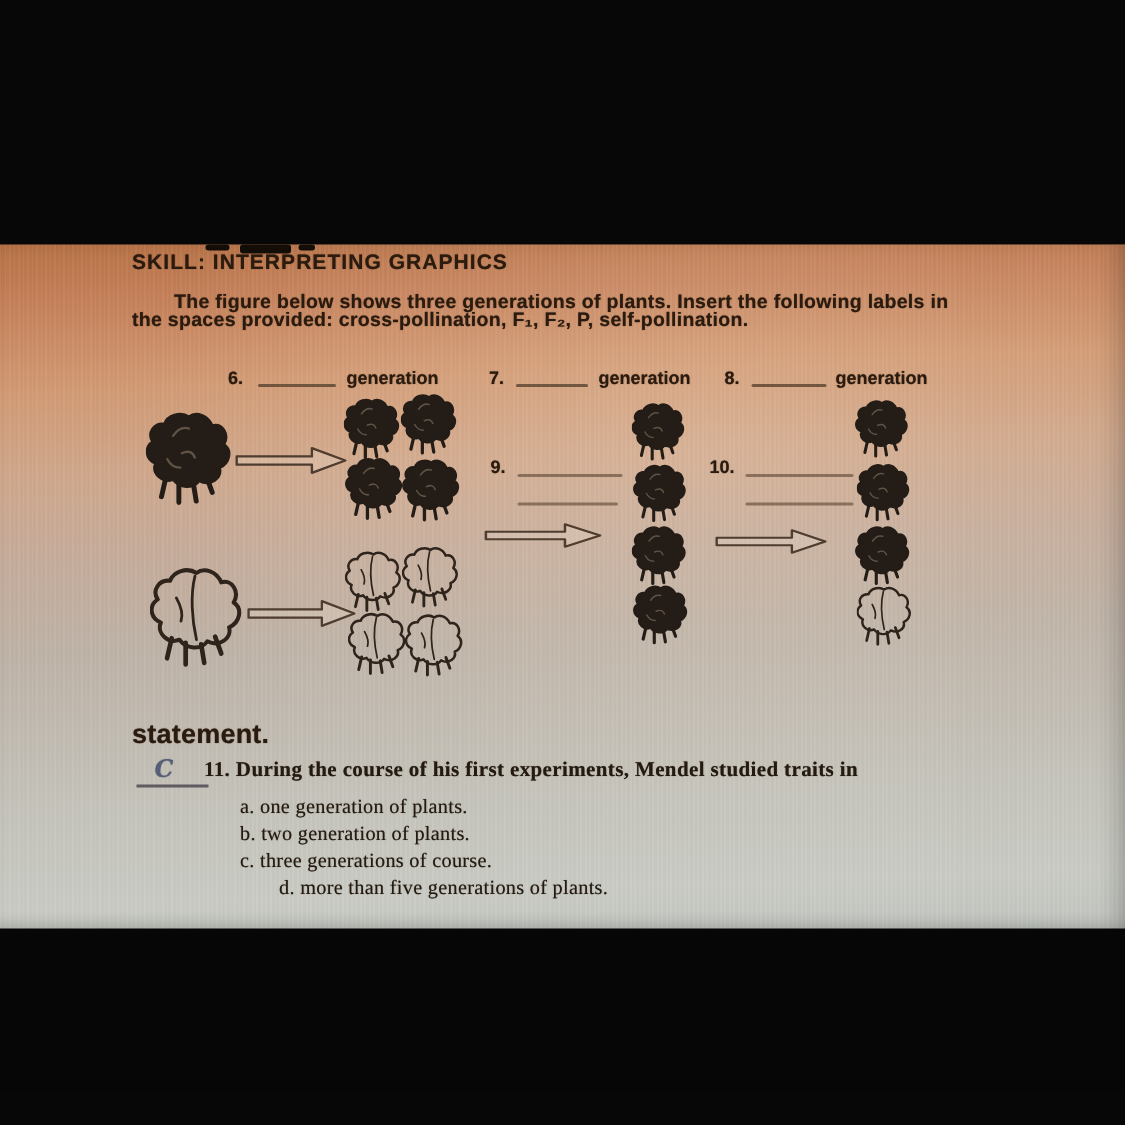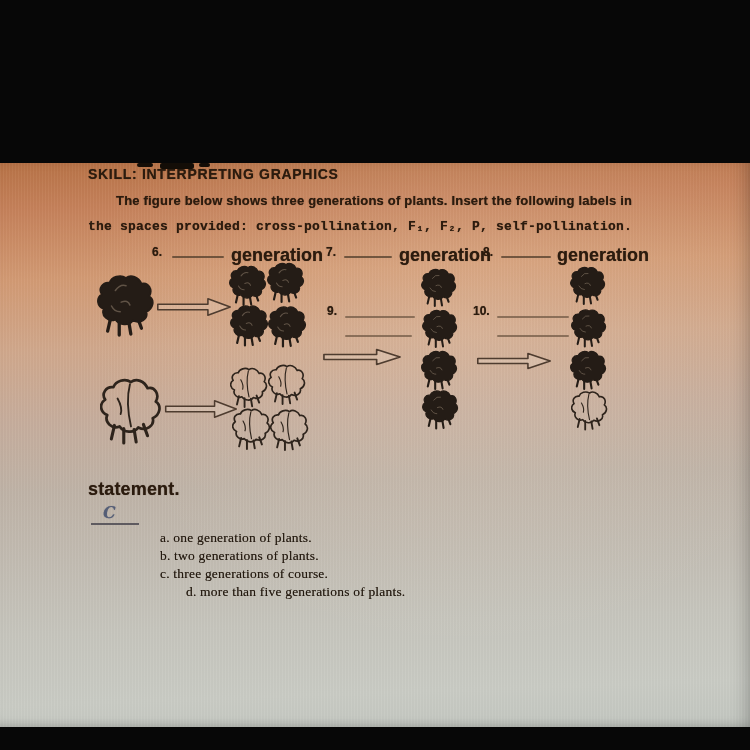--- a/index.html
+++ b/index.html
@@ -2,37 +2,37 @@
 <html><head>
 <meta charset="utf-8">
 <style>
   html,body{margin:0;padding:0;}
   body{width:750px;height:750px;position:relative;background:#060606;overflow:hidden;
        font-family:"Liberation Sans", sans-serif;}
   .letterbox{position:absolute;left:0;width:750px;background:#070707;}
   #bar-top{top:0;height:163px;}
   #bar-bottom{top:727px;height:23px;}
   #paper{
-    position:absolute;left:0;top:163px;width:750px;height:564px;
+    position:absolute;left:0;top:163px;width:750px;height:456px;
     background:
       radial-gradient(ellipse at 62% 28%, rgba(255,236,214,0.16), rgba(255,236,214,0) 58%),
       repeating-linear-gradient(90deg, rgba(255,255,255,0.035) 0 1px, rgba(0,0,0,0.015) 1px 3px),
       linear-gradient(178deg,#b87347 0%,#c5815a 8%,#d29a74 20%,#d0a88c 32%,#c6ad9c 44%,
                       #bfb3a7 56%,#c2bcb2 68%,#c6c5bd 80%,#c9cbc4 92%,#c2c6c0 100%);
     box-shadow: inset -12px 0 16px -8px rgba(0,0,0,0.22), inset 0 -8px 10px -6px rgba(0,0,0,0.14);
   }
   .abs{position:absolute;}
   .sans-b{font-family:"Liberation Sans",sans-serif;font-weight:700;color:#2b1b0e;
           text-shadow:0 0 0.7px rgba(43,27,14,0.75);}
   .serif-t{font-family:"Liberation Serif",serif;color:#241a10;
            text-shadow:0 0 0.6px rgba(36,26,16,0.6);}
   #skill-heading{left:88px;top:3px;font-size:14px;letter-spacing:0.7px;}
   .instr{left:88px;font-size:13px;letter-spacing:0.2px;line-height:17px;}
-  #instr1{top:29px;margin-left:28px;} #instr2{top:55px;font-family:Liberation Mono, monospace;}
-  .gen-num{font-size:12px;} .gen-label{font-size:18px;}
+  #instr1{top:29px;margin-left:28px;} #instr2{top:41px;}
+  .gen-num{font-size:12px;} .gen-label{font-size:12px;}
   .blank{position:absolute;height:2px;background:#55402d;opacity:0.78;border-radius:1px;}
   .blank.faint{background:#6b5440;height:2px;opacity:0.7;}
   .plant{position:absolute;}
   .arrow{position:absolute;}
   .artifact{position:absolute;background:#130d07;border-radius:2px;}
   #directions1{left:88px;top:298px;font-size:12.5px;letter-spacing:0.15px;}
   #directions2{left:88px;top:316px;font-size:18px;letter-spacing:0.15px;}
   #answer-letter{left:103px;top:340px;font-family:"DejaVu Serif",serif;font-style:italic;
                  font-weight:600;font-size:16px;color:#555e76;transform:rotate(-2deg);
                  text-shadow:0 0 0.8px rgba(85,94,118,0.7);}
@@ -169,19 +169,20 @@
     </svg>
   <svg class="plant" style="left:571px;top:227px;width:37px;height:42px;">
       <use href="#bush-light"></use>
     </svg>
 
   <div class="abs sans-b" id="directions2">statement.</div>
 
   <div class="abs" id="answer-letter">C</div>
   <div class="abs" id="answer-blank"></div>
 
+  <div class="abs serif-t" id="question-line"><span>11.</span>&nbsp;<span>During the course of his first experiments, Mendel studied traits in</span></div>
 
   <div class="abs serif-t choice" id="choice-a">a. one generation of plants.</div>
-  <div class="abs serif-t choice" id="choice-b">b. two generations of plants.</div>
+  <div class="abs serif-t choice" id="choice-b">b. two generation of plants.</div>
   <div class="abs serif-t choice" id="choice-c">c. three generations of course.</div>
   <div class="abs serif-t choice" id="choice-d">d. more than five generations of plants.</div>
 
 </div>
 
 </body></html>

